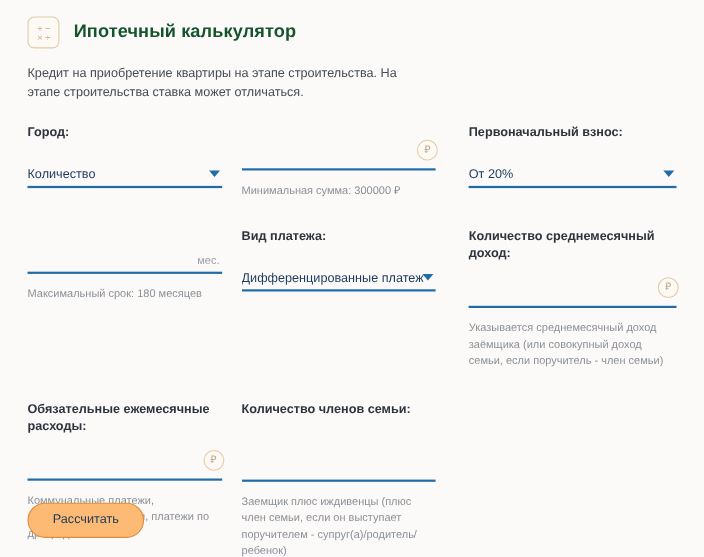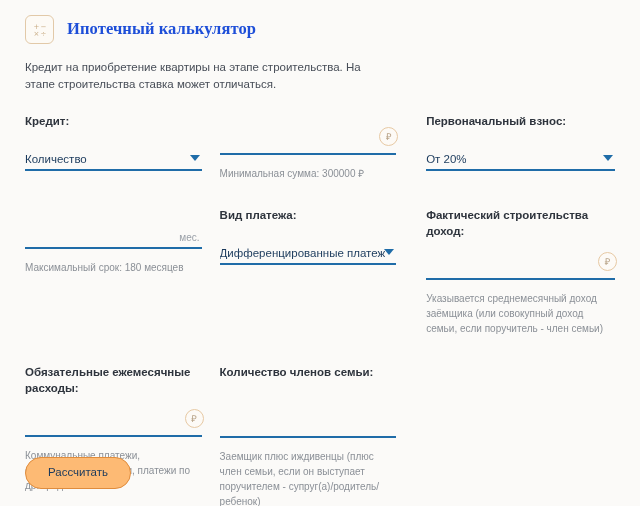--- a/index.html
+++ b/index.html
@@ -38,24 +38,24 @@
     border-radius: 6px;
     background: #fdfaf5;
     display: flex;
     align-items: center;
     justify-content: center;
     flex: 0 0 auto;
   }
   .calc-icon svg { display: block; }
   .page-title {
     margin-left: 13px;
-    font-family: Liberation Serif, serif;
+    font-family: Liberation Sans, sans-serif;
     font-size: 16.5px;
     font-weight: 700;
-    color: #1d4ed8;
+    color: #14532d;
     letter-spacing: .1px;
     white-space: nowrap;
   }
 
   
   .intro {
     margin-top: 9px;
     font-size: 11.5px;
     line-height: 17px;
     color: #474d57;
@@ -184,21 +184,21 @@
     <div class="page-title">Ипотечный калькулятор</div>
   </div>
 
   <div class="intro">Кредит на приобретение квартиры на этапе строительства. На этапе строительства ставка может отличаться.</div>
 
   <div class="grid">
 
     <div class="row">
 
       <div class="col col-1">
-        <div class="field-label">Кредит:</div>
+        <div class="field-label">Город:</div>
         <div class="control">
           <span class="control-value">Количество</span>
           <span class="caret"></span>
         </div>
       </div>
 
       <div class="col col-2">
         <div class="control">
           <span class="control-value empty"></span>
           <span class="ruble-badge">₽</span>
@@ -229,21 +229,21 @@
       <div class="col col-2">
         <div class="field-label">Вид платежа:</div>
         <div class="control">
           <span class="control-value">Дифференцированные платежи</span>
           <span class="caret"></span>
         </div>
       </div>
 
       <div class="col col-3">
         <div class="field-label label-2line">
-          <span>Фактический строительства</span><br>
+          <span>Количество среднемесячный</span><br>
           <span>доход:</span>
         </div>
         <div class="control tight">
           <span class="control-value empty"></span>
           <span class="ruble-badge">₽</span>
         </div>
         <div class="hint">Указывается среднемесячный доход заёмщика (или совокупный доход семьи, если поручитель - член семьи)</div>
       </div>
 
     </div>

